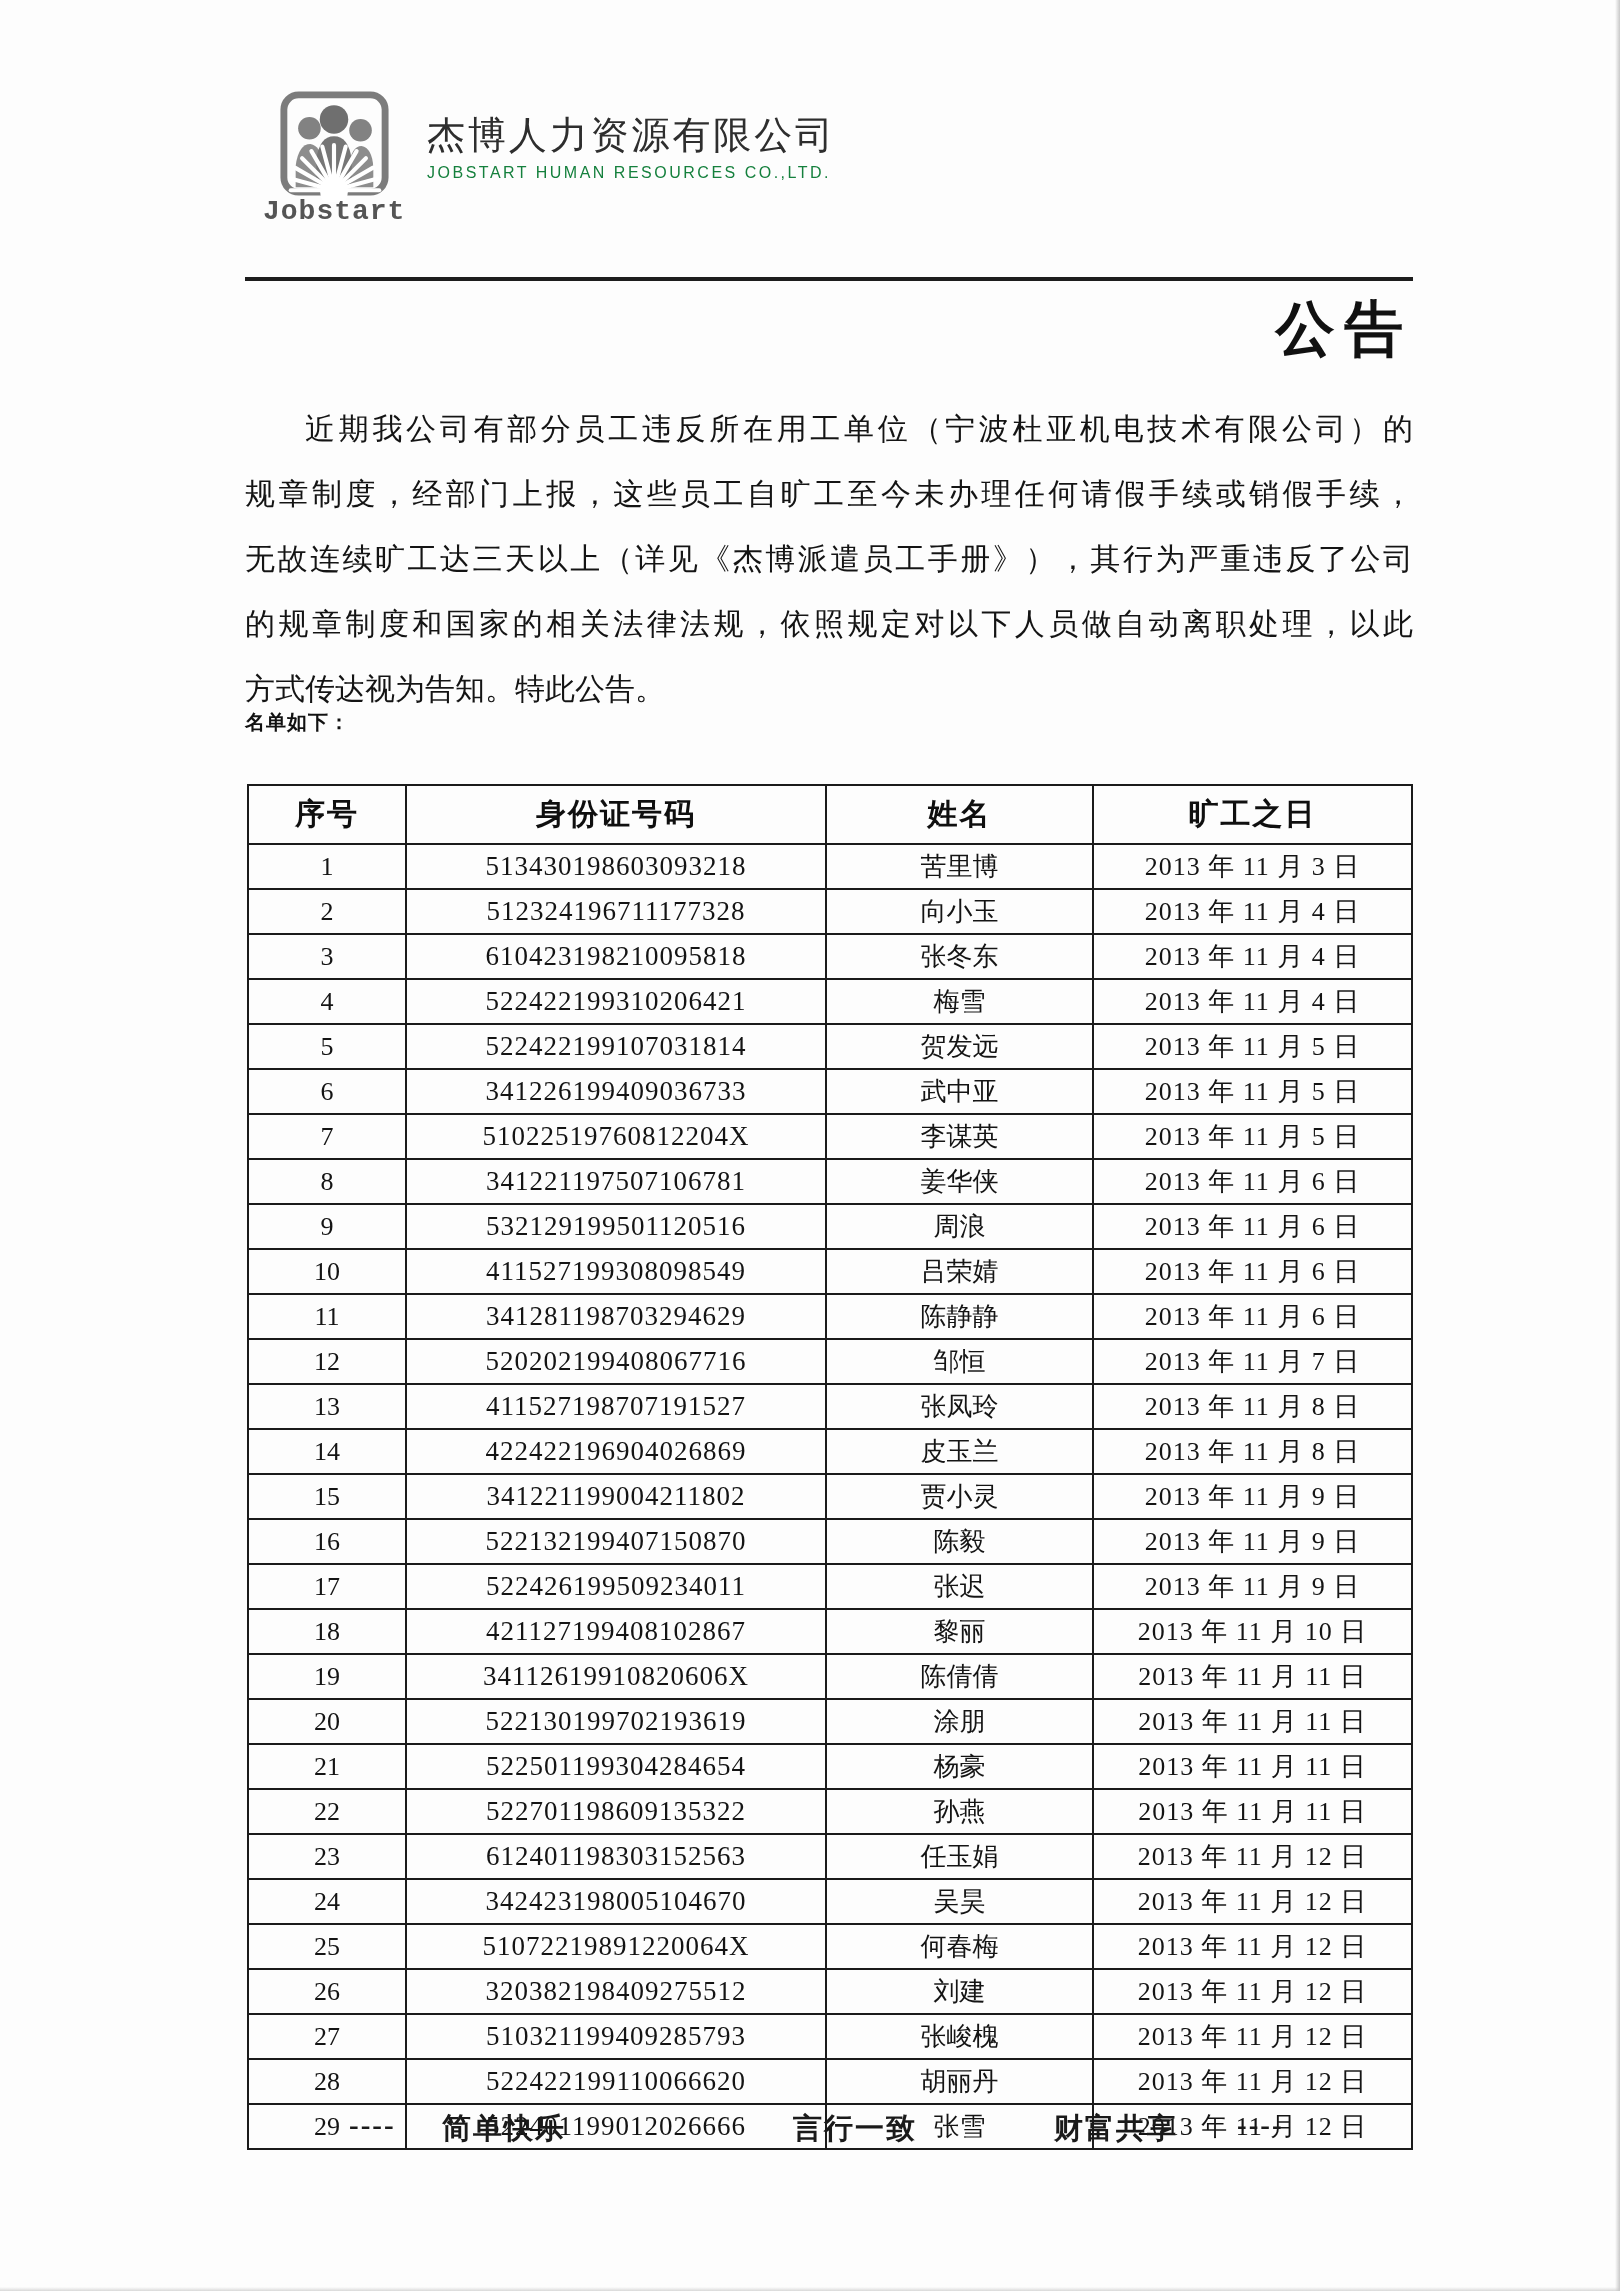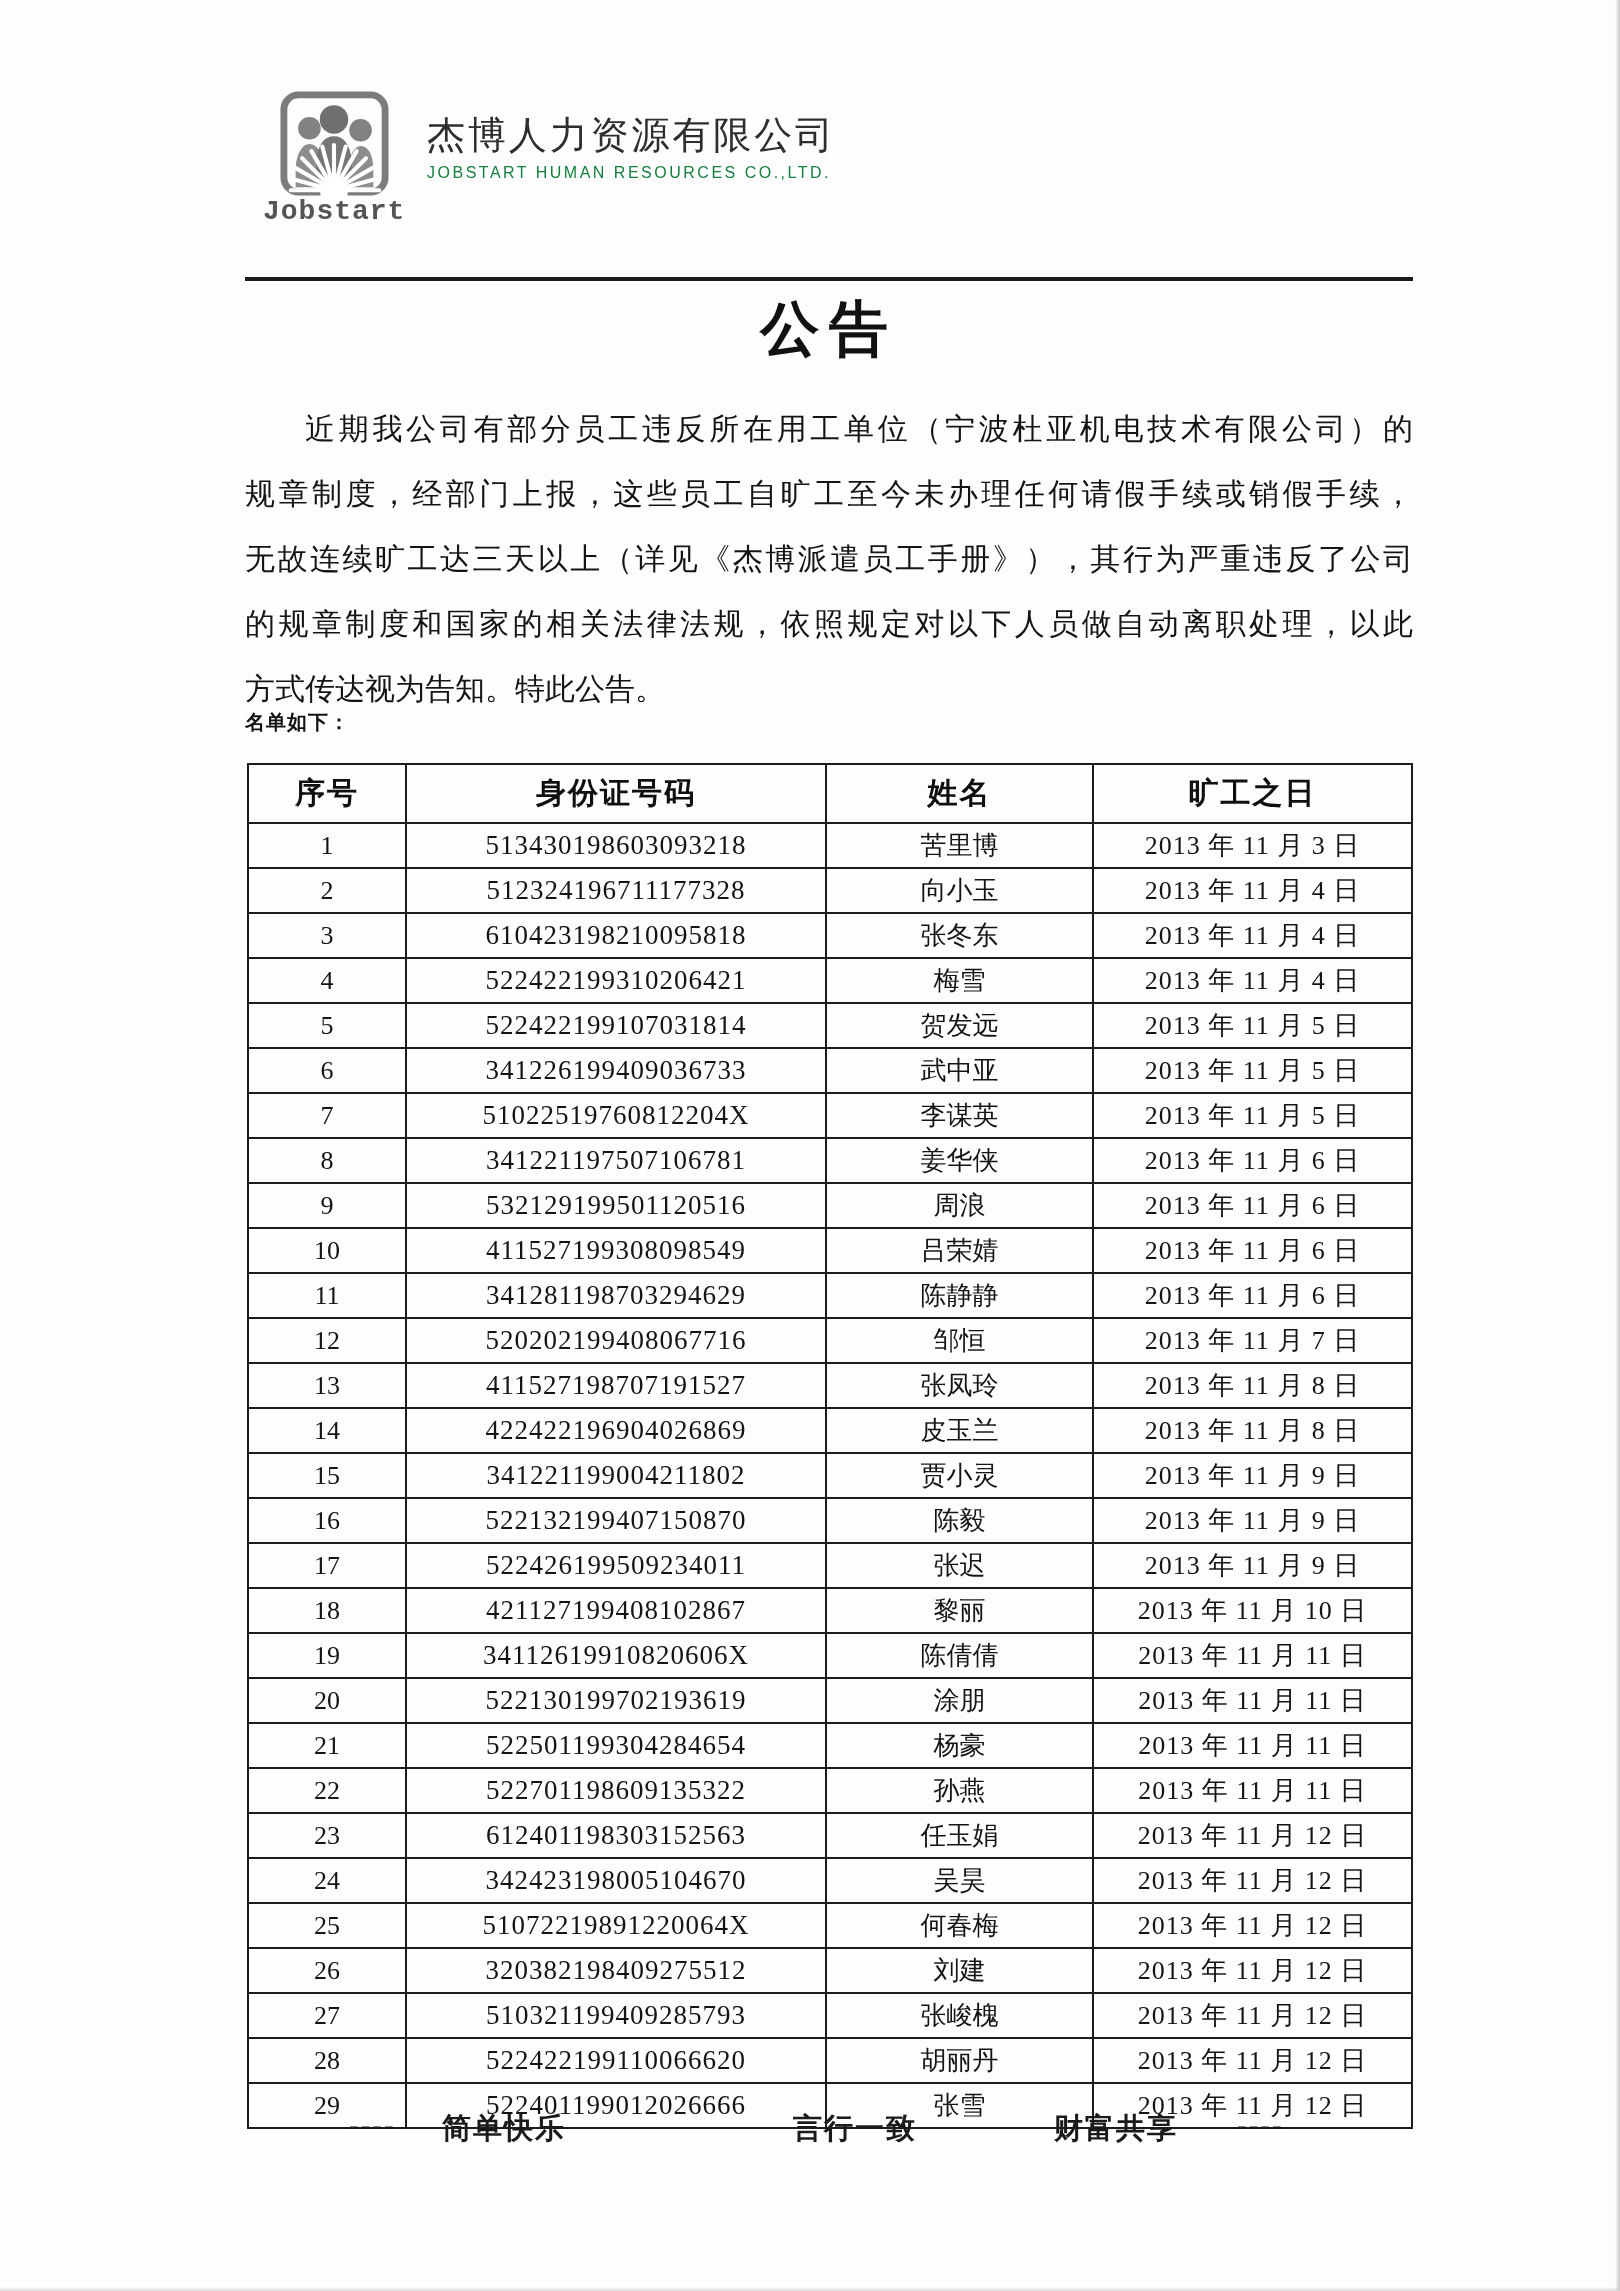--- a/index.html
+++ b/index.html
@@ -37,34 +37,34 @@
   .company-en{
     font-family:"Liberation Sans","DejaVu Sans",sans-serif;
     font-size:16px;color:#15803d;letter-spacing:2.5px;margin-top:6.9px;font-weight:500;
   }
 
   .divider{position:absolute;left:245px;top:277px;width:1168px;height:3.9px;background:#1d1d1d;}
 
   
   .notice-title{
     position:absolute;left:245px;top:290px;width:1168px;
-    text-align:center;font-size:59px;font-weight:bold;letter-spacing:9.8px;color:#111;
+    text-align:right;font-size:59px;font-weight:bold;letter-spacing:9.8px;color:#111;
   }
   .paragraph{position:absolute;left:245px;top:396px;width:1168px;font-size:30px;line-height:65px;color:#141414;}
   .paragraph .line{white-space:nowrap;}
   .paragraph .fill{text-align:justify;text-align-last:justify;white-space:normal;height:65px;overflow:hidden;}
   .paragraph .indent{text-indent:2em;}
   .list-label{
     position:absolute;left:245px;top:709px;
     font-family:"Liberation Sans","DejaVu Sans",sans-serif;
     font-weight:bold;font-size:20px;color:#111;letter-spacing:1px;
   }
 
   
-  .roster{position:absolute;left:247px;top:763px;}
+  .roster{position:absolute;left:247px;top:784px;}
   table{border-collapse:collapse;table-layout:fixed;width:1162px;background:transparent;}
   col.c1{width:158px;} col.c2{width:420px;} col.c3{width:267px;} col.c4{width:319px;}
   th,td{border:2px solid #1b1b1b;text-align:center;vertical-align:middle;padding:0;}
   table{border:2.9px solid #151515;}
   th{
     height:57px;font-size:30px;font-weight:bold;letter-spacing:2px;color:#0f0f0f;
     border-bottom-width:2.9px;
   }
   td{height:43px;font-size:26px;color:#141414;}
   td:nth-child(2){letter-spacing:1px;font-size:27px;}

